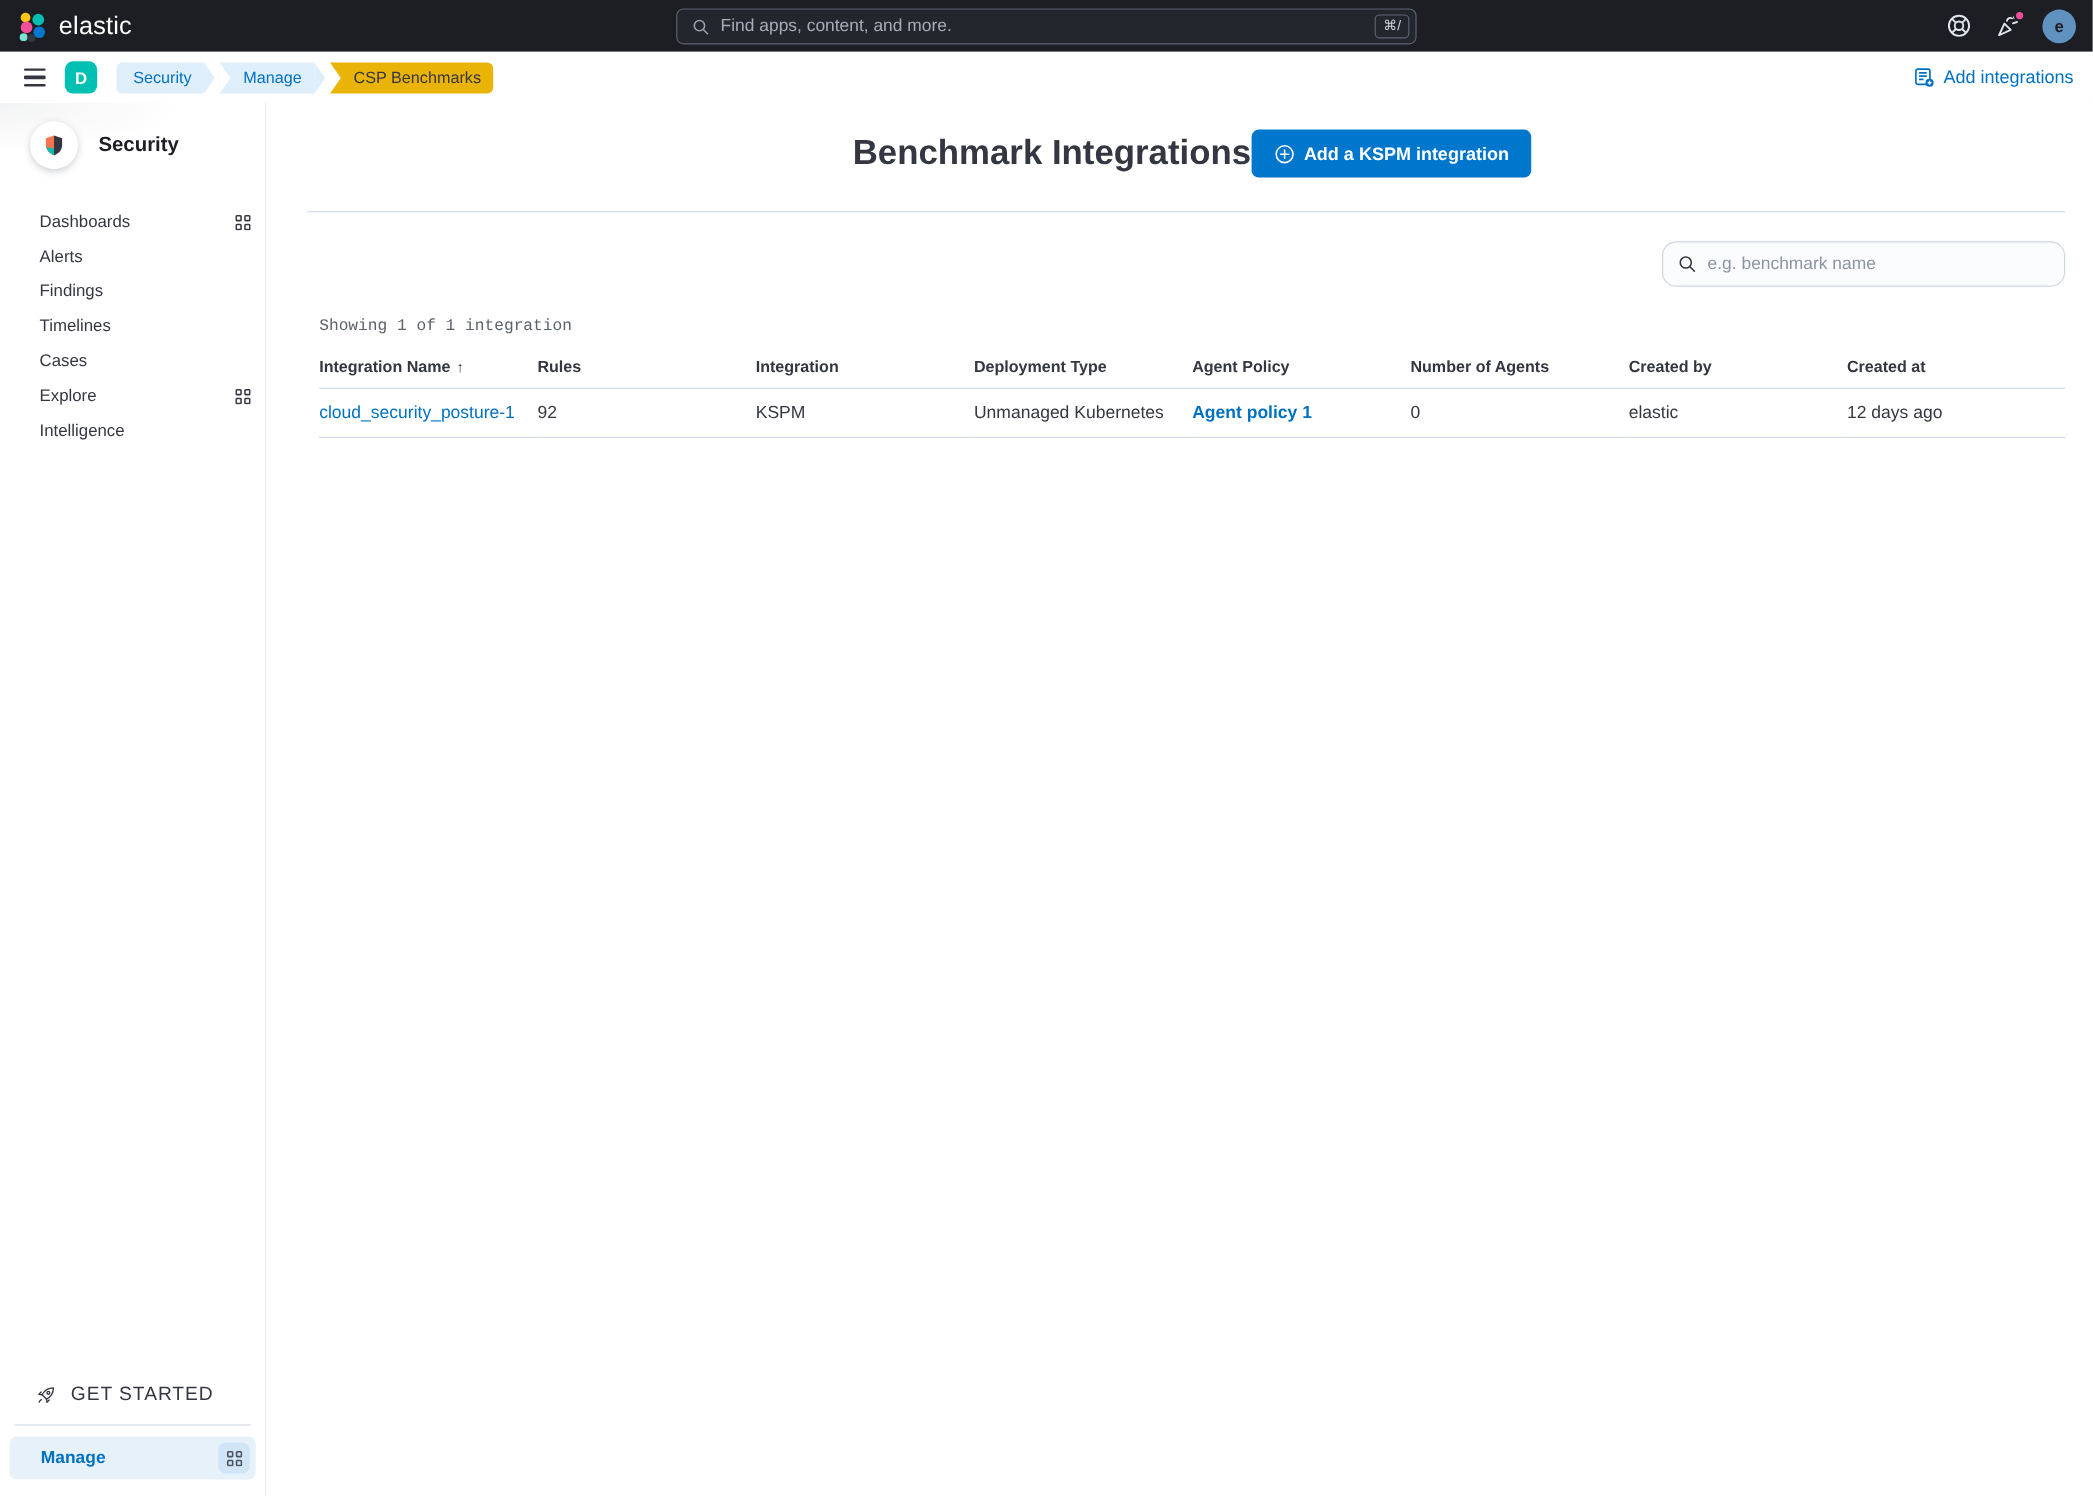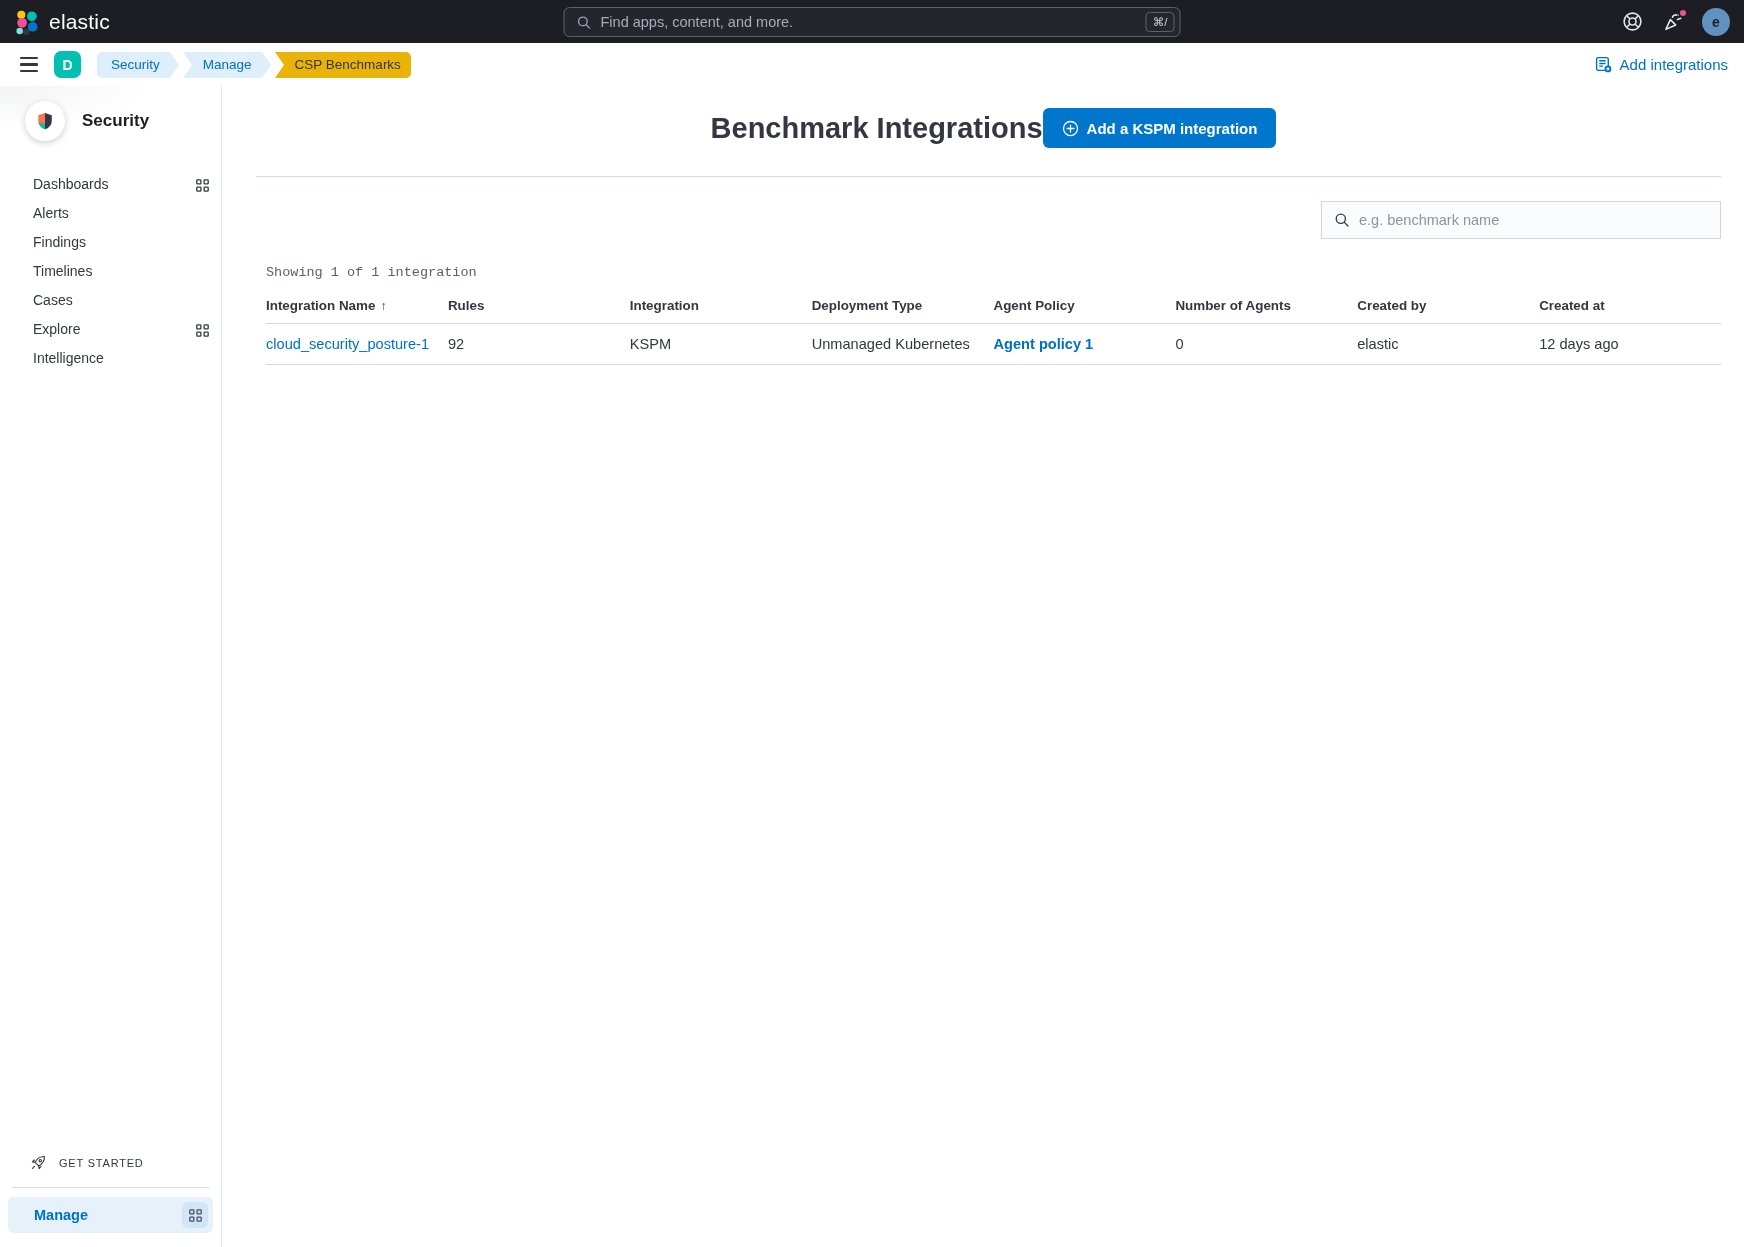--- a/index.html
+++ b/index.html
@@ -65,40 +65,40 @@
   .sb-logo-circle { width:40px; height:40px; border-radius:50%; background:#fff;
     box-shadow:0 2px 6px rgba(50,60,80,.25); display:flex; align-items:center;
     justify-content:center; }
   .sb-title { font-size:17px; font-weight:700; color:#1d1e24; }
   .sb-nav { margin-top:22px; display:flex; flex-direction:column; }
   .nav-item { display:flex; align-items:flex-end; height:29px; padding:0 12px 0 33px;
     font-size:14px; color:#343741; cursor:pointer; }
   .nav-item .grid-ic { margin-left:auto; display:flex; }
   .sb-footer { margin-top:auto; padding-bottom:14px; }
   .get-started { display:flex; align-items:center; gap:13px; padding-left:30px;
-    height:32px; font-size:11px; font-weight:500; letter-spacing:.8px;
+    height:32px; font-size:16px; font-weight:500; letter-spacing:.8px;
     color:#343741; cursor:pointer; }
   .sb-divider { height:1px; background:#d3dae6; margin:8px 12px 9px 12px; }
   .manage-item { margin:0 8px; height:36px; background:#e6f1fa; border-radius:6px;
     display:flex; align-items:center; padding:0 5px 0 26px; cursor:pointer; }
   .manage-item .lbl { color:#0071c2; font-weight:700; font-size:14.5px; }
   .manage-grid { margin-left:auto; width:26px; height:26px; border-radius:6px;
     background:#d2e5f6; display:flex; align-items:center; justify-content:center; }
 
   
   .main { flex:1; padding:0 23px 0 44px; background:#fff; }
   .page-header { margin-top:22px; display:flex; justify-content:center;
     align-items:center; }
   .page-title { font-size:29px; font-weight:700; color:#343741; line-height:36px; }
   .kspm-btn { height:40px; background:#0077cc; border:none; border-radius:6px;
     color:#fff; font-size:15px; font-weight:600; padding:0 19px; display:flex;
     align-items:center; gap:8px; cursor:pointer; font-family:inherit; }
   .content-divider { border:none; border-top:1px solid #d3dae6; margin:28px 0 0 -10px; }
   .toolbar { margin-top:24px; display:flex; justify-content:flex-end; }
-  .bench-search { width:400px; height:38px; border:1px solid #d0d7e2; border-radius:0;
+  .bench-search { width:336px; height:38px; border:1px solid #d0d7e2; border-radius:12px;
     background:#fbfcfd; display:flex; align-items:center; padding:0 12px; }
   .bench-search input { border:none; outline:none; background:transparent; flex:1;
     font-size:14.5px; margin-left:9px; font-family:inherit; color:#343741; }
   .bench-search input::placeholder { color:#8b93a5; }
   .results-summary { margin-top:26px; font-size:13.5px; color:#5b616b;font-family:Liberation Mono, monospace; }
   table.bench { width:100%; border-collapse:collapse; table-layout:fixed; margin-top:8px; }
   table.bench th { text-align:left; font-size:13.4px; font-weight:700; color:#343741;
     padding:10px 8px 10px 0; border-bottom:1px solid #d3dae6; cursor:pointer;
     white-space:nowrap; }
   table.bench td { font-size:14.6px; color:#343741; padding:12px 8px 12px 0;

